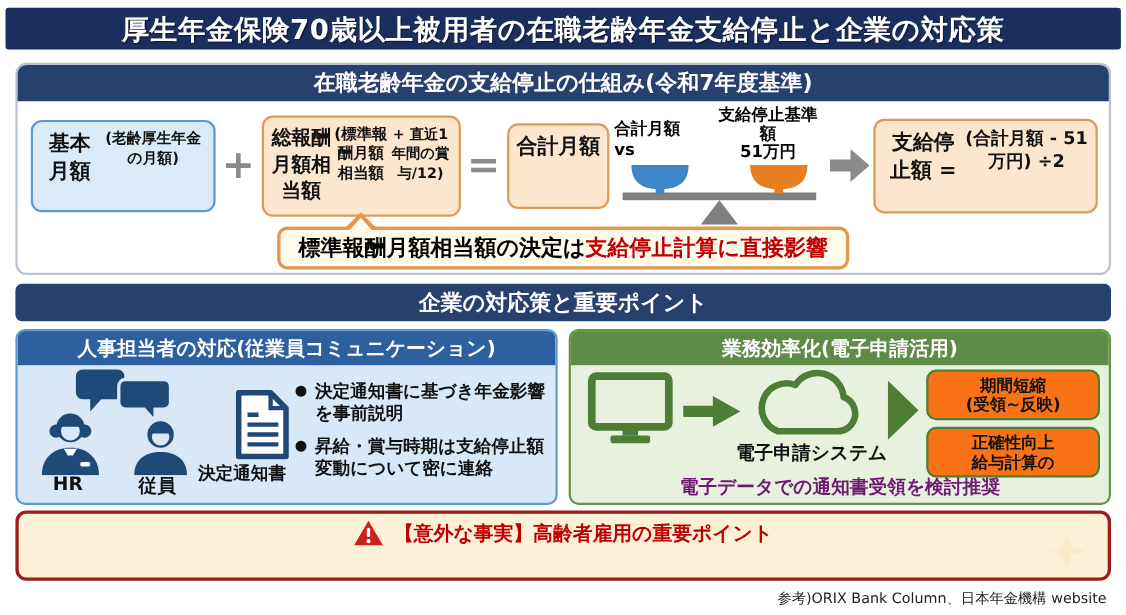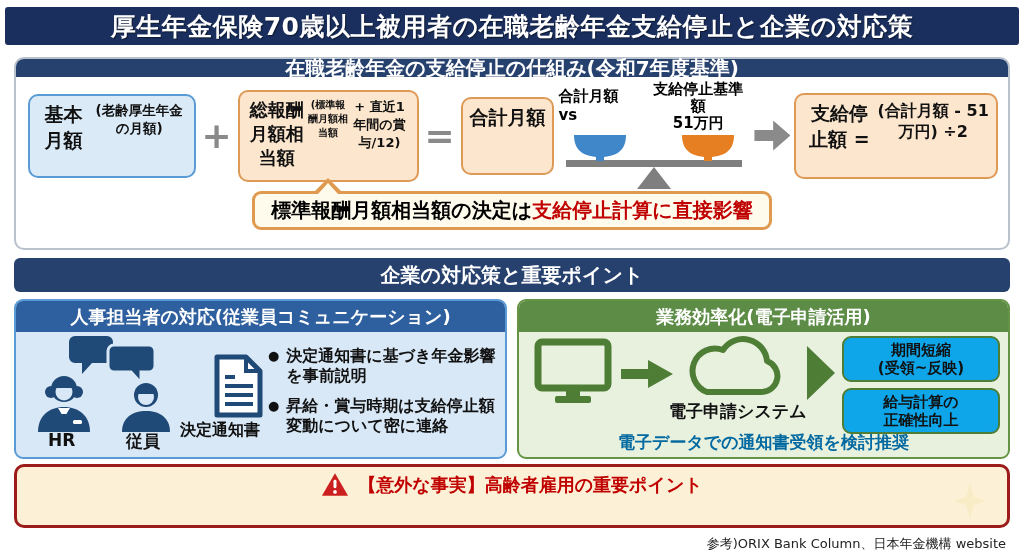--- a/index.html
+++ b/index.html
@@ -7,36 +7,36 @@
     font-family:"DejaVu Sans","Liberation Sans",sans-serif; }
   .abs { position:absolute; }
   
   .title-bar { position:absolute; left:5px; top:7px; width:1014px; height:38px;
     background:#1a2f5e; border-radius:3px; display:flex; align-items:center; justify-content:center; }
   .title-bar span { color:#fff; font-size:25px; font-weight:700; letter-spacing:.5px;
     text-shadow:1px 1px 1px rgba(0,0,0,.5); }
   
   .sec1 { position:absolute; left:14px; top:57px; width:996px; height:193px;
     background:#fff; border:2px solid #b9c2cc; border-radius:10px; }
-  .sec1-header { height:18px; background:#27416e; border-radius:8px 8px 0 0;
+  .sec1-header { height:33px; background:#27416e; border-radius:8px 8px 0 0;
     display:flex; align-items:center; justify-content:center; }
   .sec-header-text { color:#fff; font-size:20px; font-weight:700; }
   .flow { display:flex; align-items:center; padding:11px 10px 0 12px; height:106px; gap:4px; }
   .fbox { border-radius:10px; text-align:center; display:flex; 
     justify-content:center; padding:6px 6px; }
   .fbox .bt { font-weight:700; color:#111; }
   .fbox .bs { font-weight:700; color:#111; }
   .box-blue { background:#daeaf7; border:2px solid #5b9bd5; width:176px; height:84px; }
   .box-orange { background:#fce6cd; border:2px solid #dd9a57; }
   .op { color:#8a8a8a; font-size:36px; font-weight:700; line-height:1; padding:0 2px; }
   .gross { width:190px; height:92px; }
   .total { width:98px; height:78px; }
   .result { width:214px; height:86px; }
   .scale-group { width:198px; display:flex; flex-direction:column; align-items:center; }
-  .scale-labels { display:flex; align-items:center; width:100%; justify-content:center; gap:4px; }
+  .scale-labels { display:flex; align-items:flex-end; width:100%; justify-content:center; gap:4px; }
   .scale-labels .lft { font-size:15px; font-weight:700; padding-bottom:2px; }
   .scale-labels .rgt { font-size:15px; font-weight:700; text-align:center; line-height:1.15; }
   .gray-arrow { width:36px; height:30px; background:#8a8a8a;
     clip-path:polygon(0 32%,52% 32%,52% 0,100% 50%,52% 100%,52% 68%,0 68%); flex:none; }
   
   .note-wrap { position:relative; width:fit-content; margin:8px auto 0 auto; }
   .note { background:#fffbec; border:3px solid #e09a50; border-radius:9px;
     padding:3px 16px; font-size:20px; font-weight:700; white-space:nowrap; }
   .note .red { color:#c00000; }
   .note-tri-b { position:absolute; left:62px; top:-13px; width:0; height:0;
@@ -55,28 +55,28 @@
   .panel-eff { border:2px solid #649444; background:#e8f0de; }
   .panel-header { height:31px; display:flex; align-items:center; justify-content:center; }
   .panel-hr .panel-header { background:#2e5f9e; }
   .panel-eff .panel-header { background:#5d8c46; }
   .panel-header span { color:#fff; font-size:18px; font-weight:700; }
   .icon-label { font-weight:700; color:#111; font-size:17px; }
   .bullets { position:absolute; left:252px; top:14px; width:232px; }
   .bullet { display:flex; gap:7px; margin-bottom:9px; font-size:16px; font-weight:700;
     line-height:1.28; color:#111; }
   .bullet::before { content:"●"; font-size:13px; line-height:1.6; }
-  .benefit { background:#0ea5e9; border:2px solid #4e7d35; border-radius:9px;
+  .benefit { background:#f97316; border:2px solid #4e7d35; border-radius:9px;
     text-align:center; font-size:15px; font-weight:700; line-height:1.2; padding:3px 2px; color:#111; }
   .green-arrow { position:absolute; left:102px; top:28px; width:52px; height:28px; background:#4e7d35;
     clip-path:polygon(0 32%,52% 32%,52% 0,100% 50%,52% 100%,52% 68%,0 68%); }
   .green-tri { position:absolute; left:288px; top:14px; width:28px; height:54px; background:#4e7d35;
     clip-path:polygon(0 0,100% 50%,0 100%); }
   .eff-note { position:absolute; left:0; bottom:3px; width:100%; text-align:center;
-    font-size:17px; font-weight:700; color:#0369a1; }
+    font-size:17px; font-weight:700; color:#701a75; }
   
   .alert { position:absolute; left:14px; top:464px; width:996px; height:64px;
     background:#fcf1d6; border:3px solid #9c1c1c; border-radius:10px; padding-top:5px; }
   .alert-l1 { display:flex; align-items:center; justify-content:center; gap:9px; }
   .alert-l1 span { color:#c00000; font-size:18px; font-weight:700; }
   .alert-l2 { display:flex; align-items:center; justify-content:center; gap:12px; margin-top:3px;
     font-size:18px; font-weight:700; color:#111; }
   .alert-l2 .gray-arrow { width:32px; height:20px; }
   .alert-l2 .red { color:#c00000; }
   .sparkle { position:absolute; right:20px; top:16px; width:34px; height:36px; background:#f8ecc6;
@@ -99,21 +99,21 @@
   <div class="flow">
     <div class="fbox box-blue">
       <div class="bt" style="font-size:19px">基本月額</div>
       <div class="bs" style="font-size:13.5px">(老齢厚生年金の月額)</div>
     </div>
 
     <div class="op">+</div>
 
     <div class="fbox box-orange gross">
       <div class="bt" style="font-size:18px">総報酬月額相当額</div>
-      <div class="bs" style="font-size:10px">(標準報酬月額相当額</div>
+      <div class="bs" style="font-size:14px">(標準報酬月額相当額</div>
       <div class="bs" style="font-size:13px">+ 直近1年間の賞与/12)</div>
     </div>
 
     <div class="op">=</div>
 
     <div class="fbox box-orange total">
       <div class="bt" style="font-size:19px">合計月額</div>
     </div>
 
     <div class="scale-group">
@@ -216,22 +216,22 @@
         <path d="M26 60 H80 A16 16 0 0 0 86 29 A24 24 0 0 0 42 18 A18 18 0 0 0 26 60 Z" fill="none" stroke="#4e7d35" stroke-width="6" stroke-linejoin="round"></path>
       </svg>
       <div class="abs icon-label" style="left:150px; top:68px;">電子申請システム</div>
       <div class="green-tri"></div>
       <div class="abs" style="right:8px; top:4px; width:158px; display:grid; gap:6px;">
         <div class="benefit">
           <div>期間短縮</div>
           <div>(受領~反映)</div>
         </div>
         <div class="benefit">
+          <div>正確性向上</div>
           <div>給与計算の</div>
-          <div>正確性向上</div>
         </div>
       </div>
       <div class="eff-note">電子データでの通知書受領を検討推奨</div>
     </div>
   </div>
 </div>
 
 <div class="alert">
   <div class="alert-l1">
     <svg width="28" height="25" viewBox="0 0 30 26">

